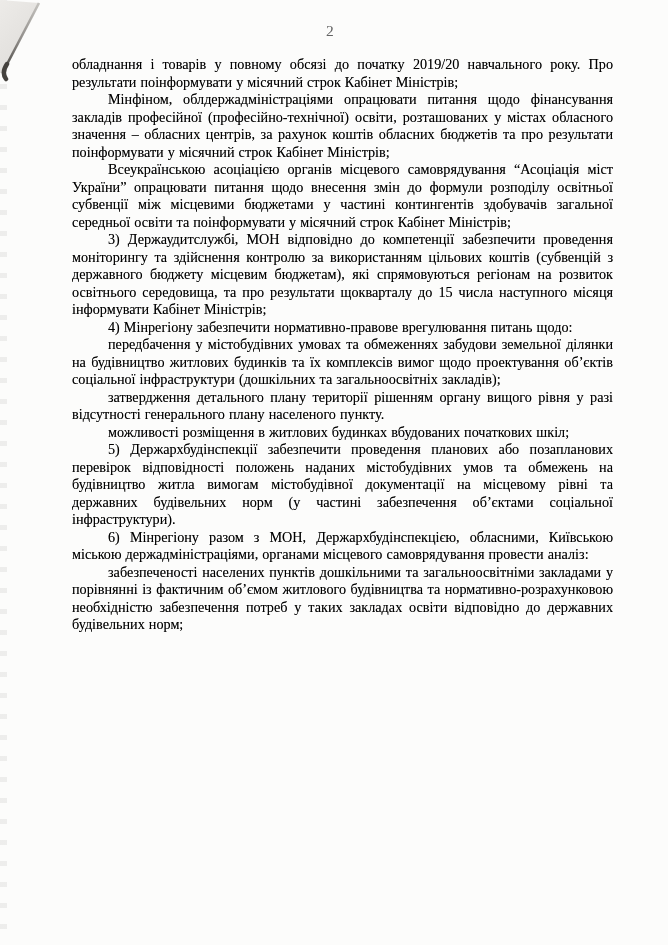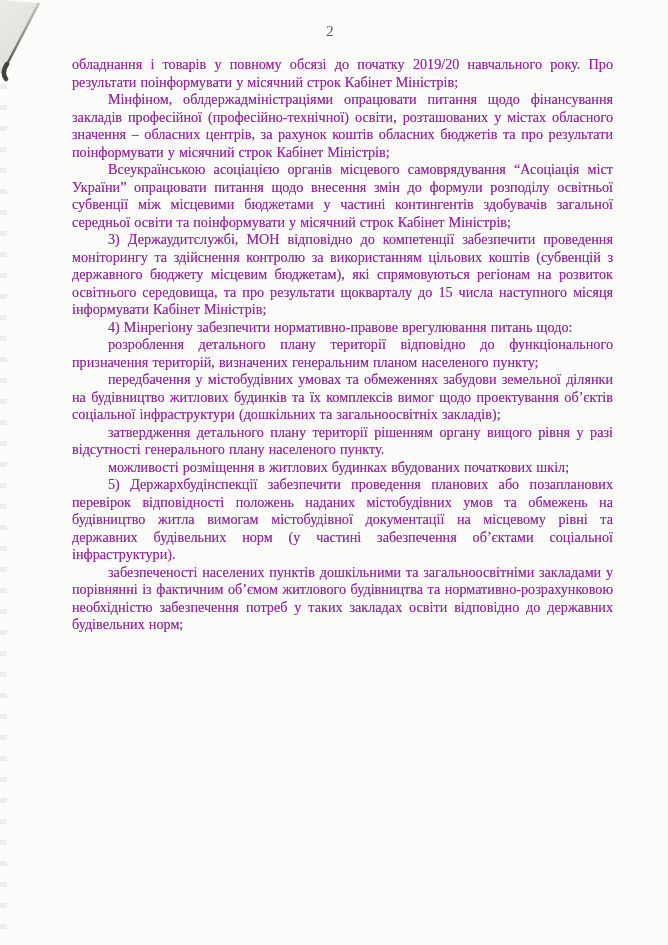--- a/index.html
+++ b/index.html
@@ -48,21 +48,21 @@
     color: #636363;
     letter-spacing: 0.5px;
   }
   .doc-text {
     position: absolute;
     top: 56px;
     left: 72px;
     width: 541px;
     font-size: 14.2px;
     line-height: 17.5px;
-    color: #a21caf;
+    color: #000000;
     text-align: justify;
     word-spacing: 0.5px;
     text-shadow: 0 0 0.5px rgba(60,60,60,0.55);
   }
   .doc-text p {
     margin: 0;
     padding: 0;
   }
   .doc-text p.indent { text-indent: 36px; }
   .doc-text p.gap    { }
@@ -93,21 +93,21 @@
   </svg>
 
   <div class="page-number">2</div>
 
   <div class="doc-text">
       <p class="">обладнання і товарів у повному обсязі до початку 2019/20 навчального року. Про результати поінформувати у місячний строк Кабінет Міністрів;</p>
       <p class="indent gap">Мінфіном, облдержадміністраціями опрацювати питання щодо фінансування закладів професійної (професійно-технічної) освіти, розташованих у містах обласного значення – обласних центрів, за рахунок коштів обласних бюджетів та про результати поінформувати у місячний строк Кабінет Міністрів;</p>
       <p class="indent">Всеукраїнською асоціацією органів місцевого самоврядування “Асоціація міст України” опрацювати питання щодо внесення змін до формули розподілу освітньої субвенції між місцевими бюджетами у частині контингентів здобувачів загальної середньої освіти та поінформувати у місячний строк Кабінет Міністрів;</p>
       <p class="indent gap">3) Держаудитслужбі, МОН відповідно до компетенції забезпечити проведення моніторингу та здійснення контролю за використанням цільових коштів (субвенцій з державного бюджету місцевим бюджетам), які спрямовуються регіонам на розвиток освітнього середовища, та про результати щокварталу до 15 числа наступного місяця інформувати Кабінет Міністрів;</p>
       <p class="indent gap">4) Мінрегіону забезпечити нормативно-правове врегулювання питань щодо:</p>
-      <p class="indent">розроблення детального плану території відповідно до функціонального призначення територій, визначених генеральним планом населеного пункту;</p>
       <p class="indent">передбачення у містобудівних умовах та обмеженнях забудови земельної ділянки на будівництво житлових будинків та їх комплексів вимог щодо проектування об’єктів соціальної інфраструктури (дошкільних та загальноосвітніх закладів);</p>
       <p class="indent">затвердження детального плану території рішенням органу вищого рівня у разі відсутності генерального плану населеного пункту.</p>
       <p class="indent">можливості розміщення в житлових будинках вбудованих початкових шкіл;</p>
       <p class="indent gap">5) Держархбудінспекції забезпечити проведення планових або позапланових перевірок відповідності положень наданих містобудівних умов та обмежень на будівництво житла вимогам містобудівної документації на місцевому рівні та державних будівельних норм (у частині забезпечення об’єктами соціальної інфраструктури).</p>
+      <p class="indent gap">6) Мінрегіону разом з МОН, Держархбудінспекцією, обласними, Київською міською держадміністраціями, органами місцевого самоврядування провести аналіз:</p>
       <p class="indent">забезпеченості населених пунктів дошкільними та загальноосвітніми закладами у порівнянні із фактичним об’ємом житлового будівництва та нормативно-розрахунковою необхідністю забезпечення потреб у таких закладах освіти відповідно до державних будівельних норм;</p>
     </div>
 
 </div>
 
 </body></html>

